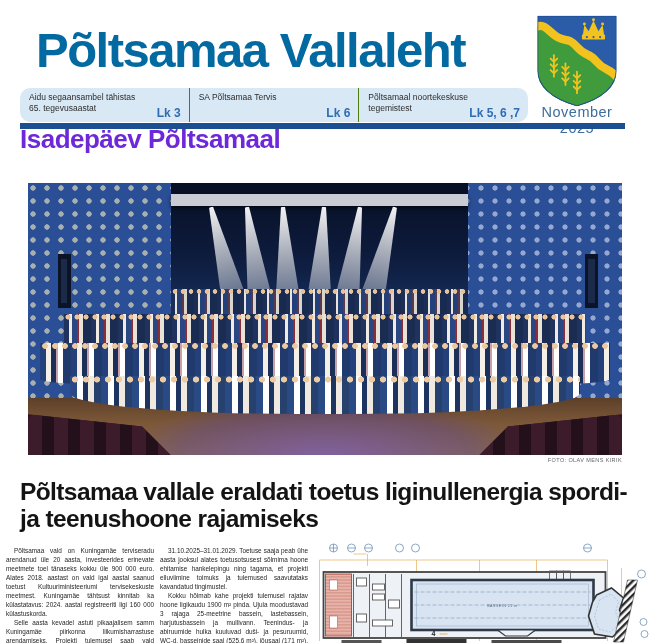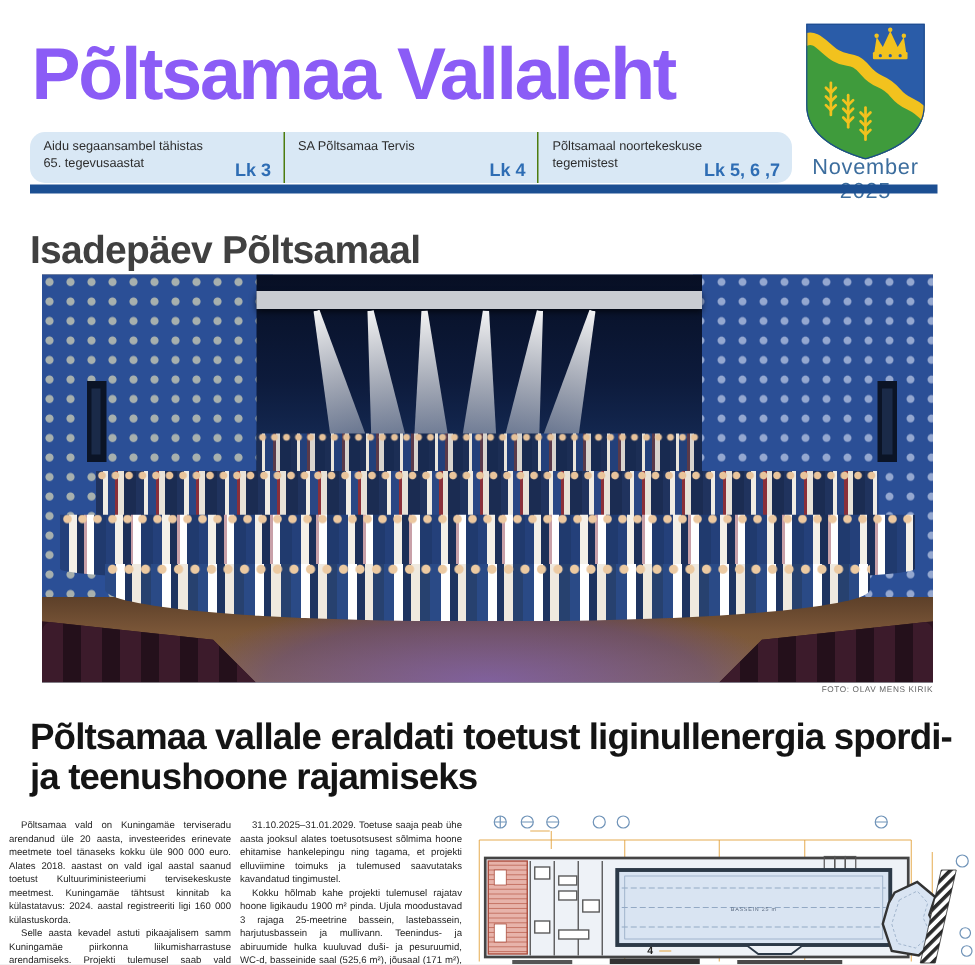--- a/index.html
+++ b/index.html
@@ -5,23 +5,23 @@
   * { margin:0; padding:0; box-sizing:border-box; }
   html,body { background:#e8e8e8; }
   .page {
     position:relative; width:650px; height:643px; margin:0 auto;
     background:#ffffff; overflow:hidden;
     font-family:"Liberation Sans", sans-serif; color:#222;
   }
 
   
   .masthead-title {
-    position:absolute; left:21px; top:22px; width:505px;
+    position:absolute; left:36px; top:22px; width:505px;
     font-size:49px; font-weight:800; letter-spacing:-1.5px;
-    color:#8b5cf6; white-space:nowrap;
+    color:#0369a1; white-space:nowrap;
   }
   .crest { position:absolute; left:529px; top:14px; width:96px; height:94px; }
   .issue-date {
     position:absolute; left:524px; top:104px; width:106px;
     font-size:14.5px; color:#3d6e9e; text-align:center; letter-spacing:0.5px;
   }
 
   
   .teaser-bar {
     position:absolute; left:20px; top:88px; width:508px; height:34px;
@@ -31,22 +31,22 @@
   .teaser + .teaser { border-left:1px solid #4d7c0f; }
   .teaser-text { font-size:8.5px; line-height:1.25; color:#2c2c2c; max-width:112px; }
   .teaser-page {
     position:absolute; right:8px; bottom:2px;
     font-size:12px; font-weight:700; color:#2e6db4;margin-left:37px;
   }
   .blue-rule { position:absolute; left:20px; top:123px; width:605px; height:6px; background:#1c4f92; }
 
   
   .headline-1 {
-    position:absolute; left:20px; top:151px;
-    font-size:26px; font-weight:700; letter-spacing:-0.5px; color:#404040;
+    position:absolute; left:20px; top:124px;
+    font-size:26px; font-weight:700; letter-spacing:-0.5px; color:#6d28d9;
   }
   .photo {
     position:absolute; left:28px; top:183px; width:594px; height:272px;
     background:linear-gradient(180deg,#15254d 0%, #24407c 40%, #2b4a8c 70%, #1d3260 100%);
     overflow:hidden;
   }
   .wall { position:absolute; top:0; height:82%;
     background-color:#2b4f96;
     background-image:radial-gradient(circle at 5px 5px, rgba(235,240,255,0.55) 2.2px, rgba(0,0,0,0) 3px);
     background-size:14px 13px;
@@ -178,21 +178,21 @@
 
   <div class="issue-date">November 2025</div>
 
   <div class="teaser-bar">
     <div class="teaser">
       <div class="teaser-text">Aidu segaansambel tähistas 65. tegevusaastat</div>
       <div class="teaser-page">Lk 3</div>
     </div>
     <div class="teaser">
       <div class="teaser-text">SA Põltsamaa Tervis</div>
-      <div class="teaser-page">Lk 4</div>
+      <div class="teaser-page">Lk 6</div>
     </div>
     <div class="teaser">
       <div class="teaser-text">Põltsamaal noortekeskuse tegemistest</div>
       <div class="teaser-page">Lk 5, 6 ,7</div>
     </div>
   </div>
   <div class="blue-rule"></div>
 
   <h2 class="headline-1">Isadepäev Põltsamaal</h2>
 
@@ -213,21 +213,21 @@
     <div class="crowd crowd-b"></div>
     <div class="crowd crowd-c"></div>
     <div class="stage-floor"></div>
     <div class="floor-sheen"></div>
     <div class="crowd crowd-d"></div>
     <div class="seats seats-left"></div>
     <div class="seats seats-right"></div>
   </div>
   <div class="photo-credit">FOTO: OLAV MENS KIRIK</div>
 
-  <h2 class="headline-2">Põltsamaa vallale eraldati toetust liginullenergia spordi- ja teenushoone rajamiseks</h2>
+  <h2 class="headline-2">Põltsamaa vallale eraldati toetus liginullenergia spordi- ja teenushoone rajamiseks</h2>
 
   <div class="body-col col-1">
     <p>Põltsamaa vald on Kuningamäe terviseradu arendanud üle 20 aasta, investeerides erinevate meetmete toel tänaseks kokku üle 900 000 euro. Alates 2018. aastast on vald igal aastal saanud toetust Kultuuriministeeriumi tervisekeskuste meetmest. Kuningamäe tähtsust kinnitab ka külastatavus: 2024. aastal registreeriti ligi 160 000 külastuskorda.</p>
     <p>Selle aasta kevadel astuti pikaajalisem samm Kuningamäe piirkonna liikumisharrastuse arendamiseks. Projekti tulemusel saab vald Kuningamäe spordi- ja vabaajakeskuse.</p>
   </div>
   <div class="body-col col-2">
     <p>31.10.2025–31.01.2029. Toetuse saaja peab ühe aasta jooksul alates toetusotsusest sõlmima hoone ehitamise hankelepingu ning tagama, et projekti elluviimine toimuks ja tulemused saavutataks kavandatud tingimustel.</p>
     <p>Kokku hõlmab kahe projekti tulemusel rajatav hoone ligikaudu 1900 m² pinda. Ujula moodustavad 3 rajaga 25-meetrine bassein, lastebassein, harjutusbassein ja mullivann. Teenindus- ja abiruumide hulka kuuluvad duši- ja pesuruumid, WC-d, basseinide saal (525,6 m²), jõusaal (171 m²), aeroobikasaal (102 m²)</p>
   </div>
 

